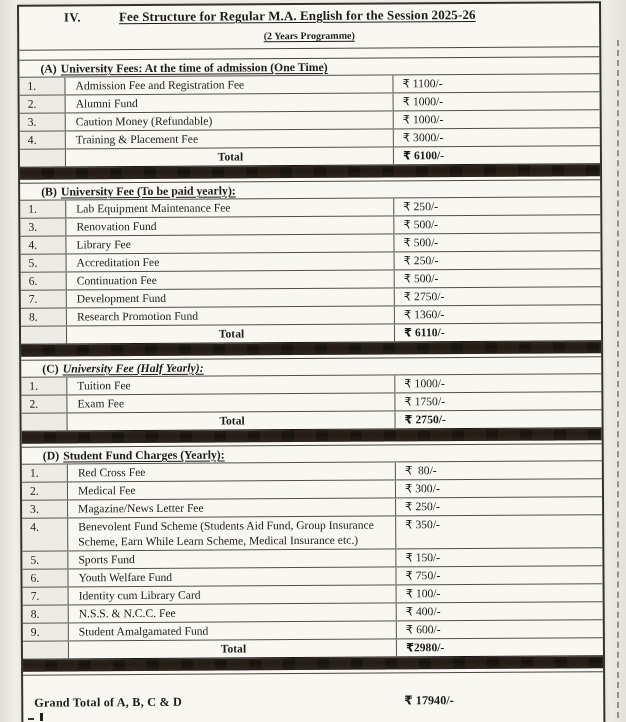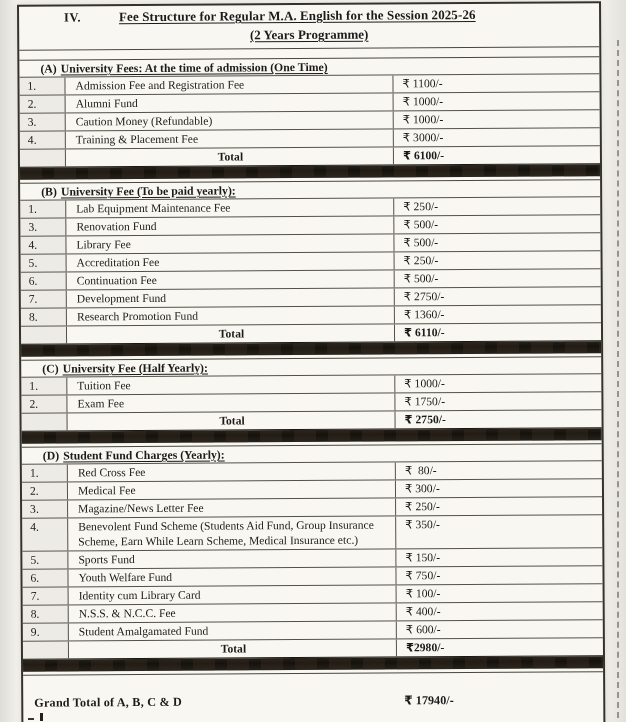--- a/index.html
+++ b/index.html
@@ -37,21 +37,21 @@
   
   .title-block{padding:3px 4px 5px 4px;border-bottom:1.5px solid #4a463f;}
   .title-line1{display:flex;align-items:baseline;}
   .numeral{font-weight:bold;font-size:12.5px;margin-left:41px;letter-spacing:.5px;}
   .main-title{
     font-weight:bold;font-size:13px;margin-left:38px;letter-spacing:.1px;
     text-decoration:underline;text-underline-offset:2px;
   }
   .title-line2{text-align:center;margin-top:1px;}
   .sub-title{
-    font-weight:bold;font-size:13px;
+    font-weight:bold;font-size:10px;
     text-decoration:underline;text-underline-offset:2px;
   }
   .spacer-row{height:9px;}
 
   
   .section-header-row{
     border-top:1.5px solid #4a463f;
     padding:1px 4px 1px 21px;
     font-weight:bold;font-size:11.8px;line-height:14px;
   }
@@ -184,21 +184,21 @@
           <div class="sn-cell">8.</div>
           <div class="label-cell">Research Promotion Fund</div>
           <div class="amount-cell">₹ 1360/-</div>
         </div>
         <div class="total-row">
           <div class="sn-cell"></div>
           <div class="label-cell">Total</div>
           <div class="amount-cell">₹ 6110/-</div>
         </div>
         <div class="section-bar"></div>
-        <div class="section-header-row"><div class="heading-prefix" style="display: inline;">(C)</div><div class="heading-text" style="display: inline;">University Fee (Half Yearly):</div></div>
+        <div class="section-header-row"><div class="heading-prefix" style="display: inline;">(C)</div><div class="heading-text" style="display: inline; font-style: italic;">University Fee (Half Yearly):</div></div>
         <div class="fee-row">
           <div class="sn-cell">1.</div>
           <div class="label-cell">Tuition Fee</div>
           <div class="amount-cell">₹ 1000/-</div>
         </div>
         <div class="fee-row">
           <div class="sn-cell">2.</div>
           <div class="label-cell">Exam Fee</div>
           <div class="amount-cell">₹ 1750/-</div>
         </div>

